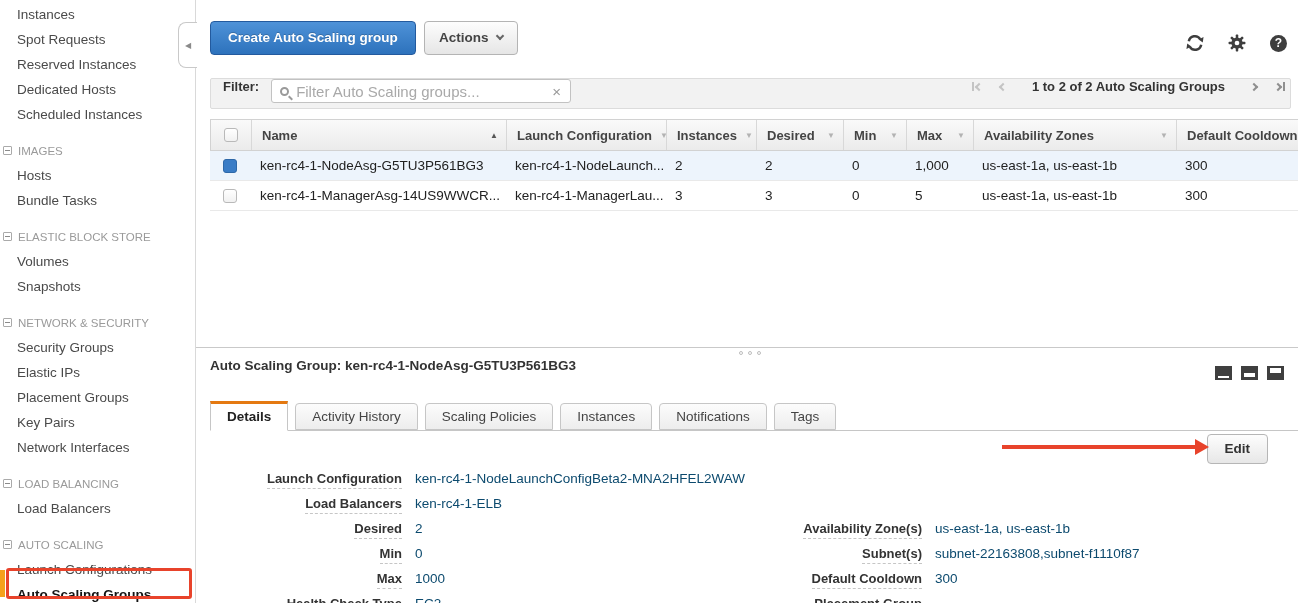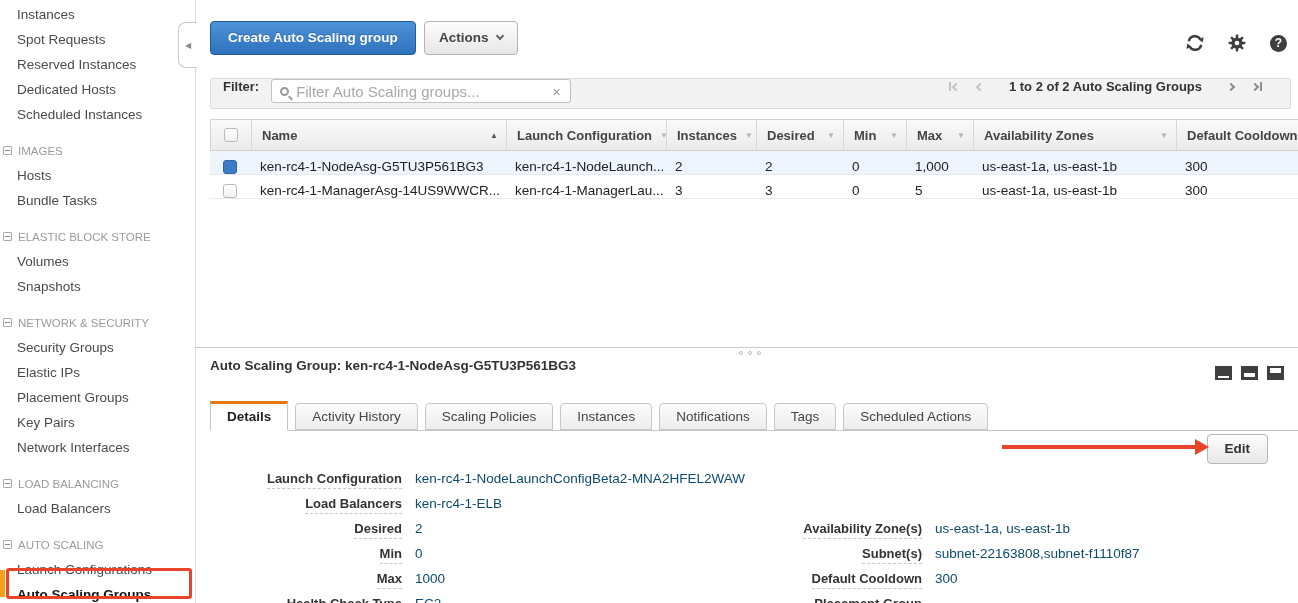--- a/index.html
+++ b/index.html
@@ -30,40 +30,40 @@
 
   
   .filter-bar { position:absolute; left:210px; top:78px; width:1081px; height:31px; background:#f2f2f2; border:1px solid #dcdcdc; border-radius:2px; display:flex; align-items:flex-start; }
   .filter-label { font-weight:bold; margin-left:12px; }
   .search-box { position:relative; margin-left:12px; width:300px; height:24px; background:#fff; border:1px solid #c2c2c2; border-radius:3px; display:flex; align-items:center; }
   .mag { width:9px; height:9px; border:2px solid #9a9a9a; border-radius:50%; margin-left:8px; position:relative; flex:0 0 auto; }
   .mag::after { content:""; position:absolute; width:5px; height:2px; background:#9a9a9a; transform:rotate(45deg); left:6px; top:8px; }
   .search-box input { border:none; outline:none; flex:1; font-size:15px; color:#333; padding-left:7px; background:transparent; font-family:"Liberation Sans", sans-serif; }
   .search-box input::placeholder { color:#a9a9a9; }
   .clear-x { margin-right:9px; color:#9a9a9a; font-size:15px; line-height:15px; cursor:pointer; }
-  .pagination { margin-left:auto; display:flex; align-items:center; margin-right:28px; gap:18px; }
+  .pagination { margin-left:auto; display:flex; align-items:center; margin-right:5px; gap:18px; }
   .pg-grp { display:flex; align-items:center; gap:2px; cursor:pointer; }
   .pg-bar { width:2px; height:9px; }
   .pg-chev { width:6px; height:6px; border-style:solid; border-width:0; }
   .pg-left  { border-left-width:2px; border-bottom-width:2px; transform:rotate(45deg); }
   .pg-right { border-left-width:2px; border-bottom-width:2px; transform:rotate(225deg); }
   .dim  { border-color:#c4c4c4; } .dimbg { background:#c4c4c4; }
   .mid  { border-color:#8f8f8f; } .midbg { background:#8f8f8f; }
   .pg-text { font-weight:bold; margin:0 8px; white-space:nowrap; }
 
   
   .table { position:absolute; left:210px; top:119px; right:0; }
   .thead { display:flex; height:32px; background:linear-gradient(#fafafa,#ebebeb); border:1px solid #d2d2d2; border-right:none; font-weight:bold; color:#444; }
   .th { display:flex; align-items:center; padding:0 8px 0 10px; border-left:1px solid #d8d8d8; cursor:pointer; white-space:nowrap; overflow:hidden; }
   .th.cb { border-left:none; justify-content:center; padding:0; }
   .sort { margin-left:auto; font-size:8px; padding-left:8px; }
   .sort.asc { color:#555; } .sort.desc { color:#b3b3b3; }
   .c-cb{width:40px;} .c-name{width:255px;} .c-lc{width:160px;} .c-inst{width:90px;}
   .c-des{width:87px;} .c-min{width:63px;} .c-max{width:67px;} .c-az{width:203px;} .c-dc{flex:1; min-width:120px;}
-  .row { display:flex; height:24px; align-items:flex-end; border-bottom:1px solid #e9e9e9; font-size:13.5px; color:#222; background:#fff; cursor:pointer; }
+  .row { display:flex; height:30px; align-items:center; border-bottom:1px solid #e9e9e9; font-size:13.5px; color:#222; background:#fff; cursor:pointer; }
   .row.selected { background:#edf4fc; }
   .td { padding-left:10px; white-space:nowrap; overflow:hidden; }
   .td.cb { padding:0; display:flex; justify-content:center; }
   .ckbox { width:14px; height:14px; border:1px solid #b9b9b9; border-radius:3px; background:linear-gradient(#fff,#f1f1f1); cursor:pointer; }
   .ckbox.checked { background:#3a7cc6; border-color:#2e68a8; }
 
   
   .split-line { position:absolute; left:196px; right:0; top:347px; border-top:1px solid #c9c9c9; }
   .split-dots { position:absolute; left:739px; top:351px; display:flex; gap:5px; cursor:row-resize; }
   .split-dots i { width:4px; height:4px; border:1px solid #bdbdbd; border-radius:50%; background:#fff; }
@@ -298,21 +298,20 @@
     </div>
 </div>
 
 <div class="tabs">
   <div class="tab active">Details</div>
   <div class="tab">Activity History</div>
   <div class="tab">Scaling Policies</div>
   <div class="tab">Instances</div>
   <div class="tab">Notifications</div>
   <div class="tab">Tags</div>
-  <div class="tab">Scheduled Actions</div>
 </div>
 
 <button class="edit-btn">Edit</button>
 
 <div class="arrow">
   <div class="shaft"></div>
     <div class="head"></div>
 </div>
 
 <div class="fields-left">

